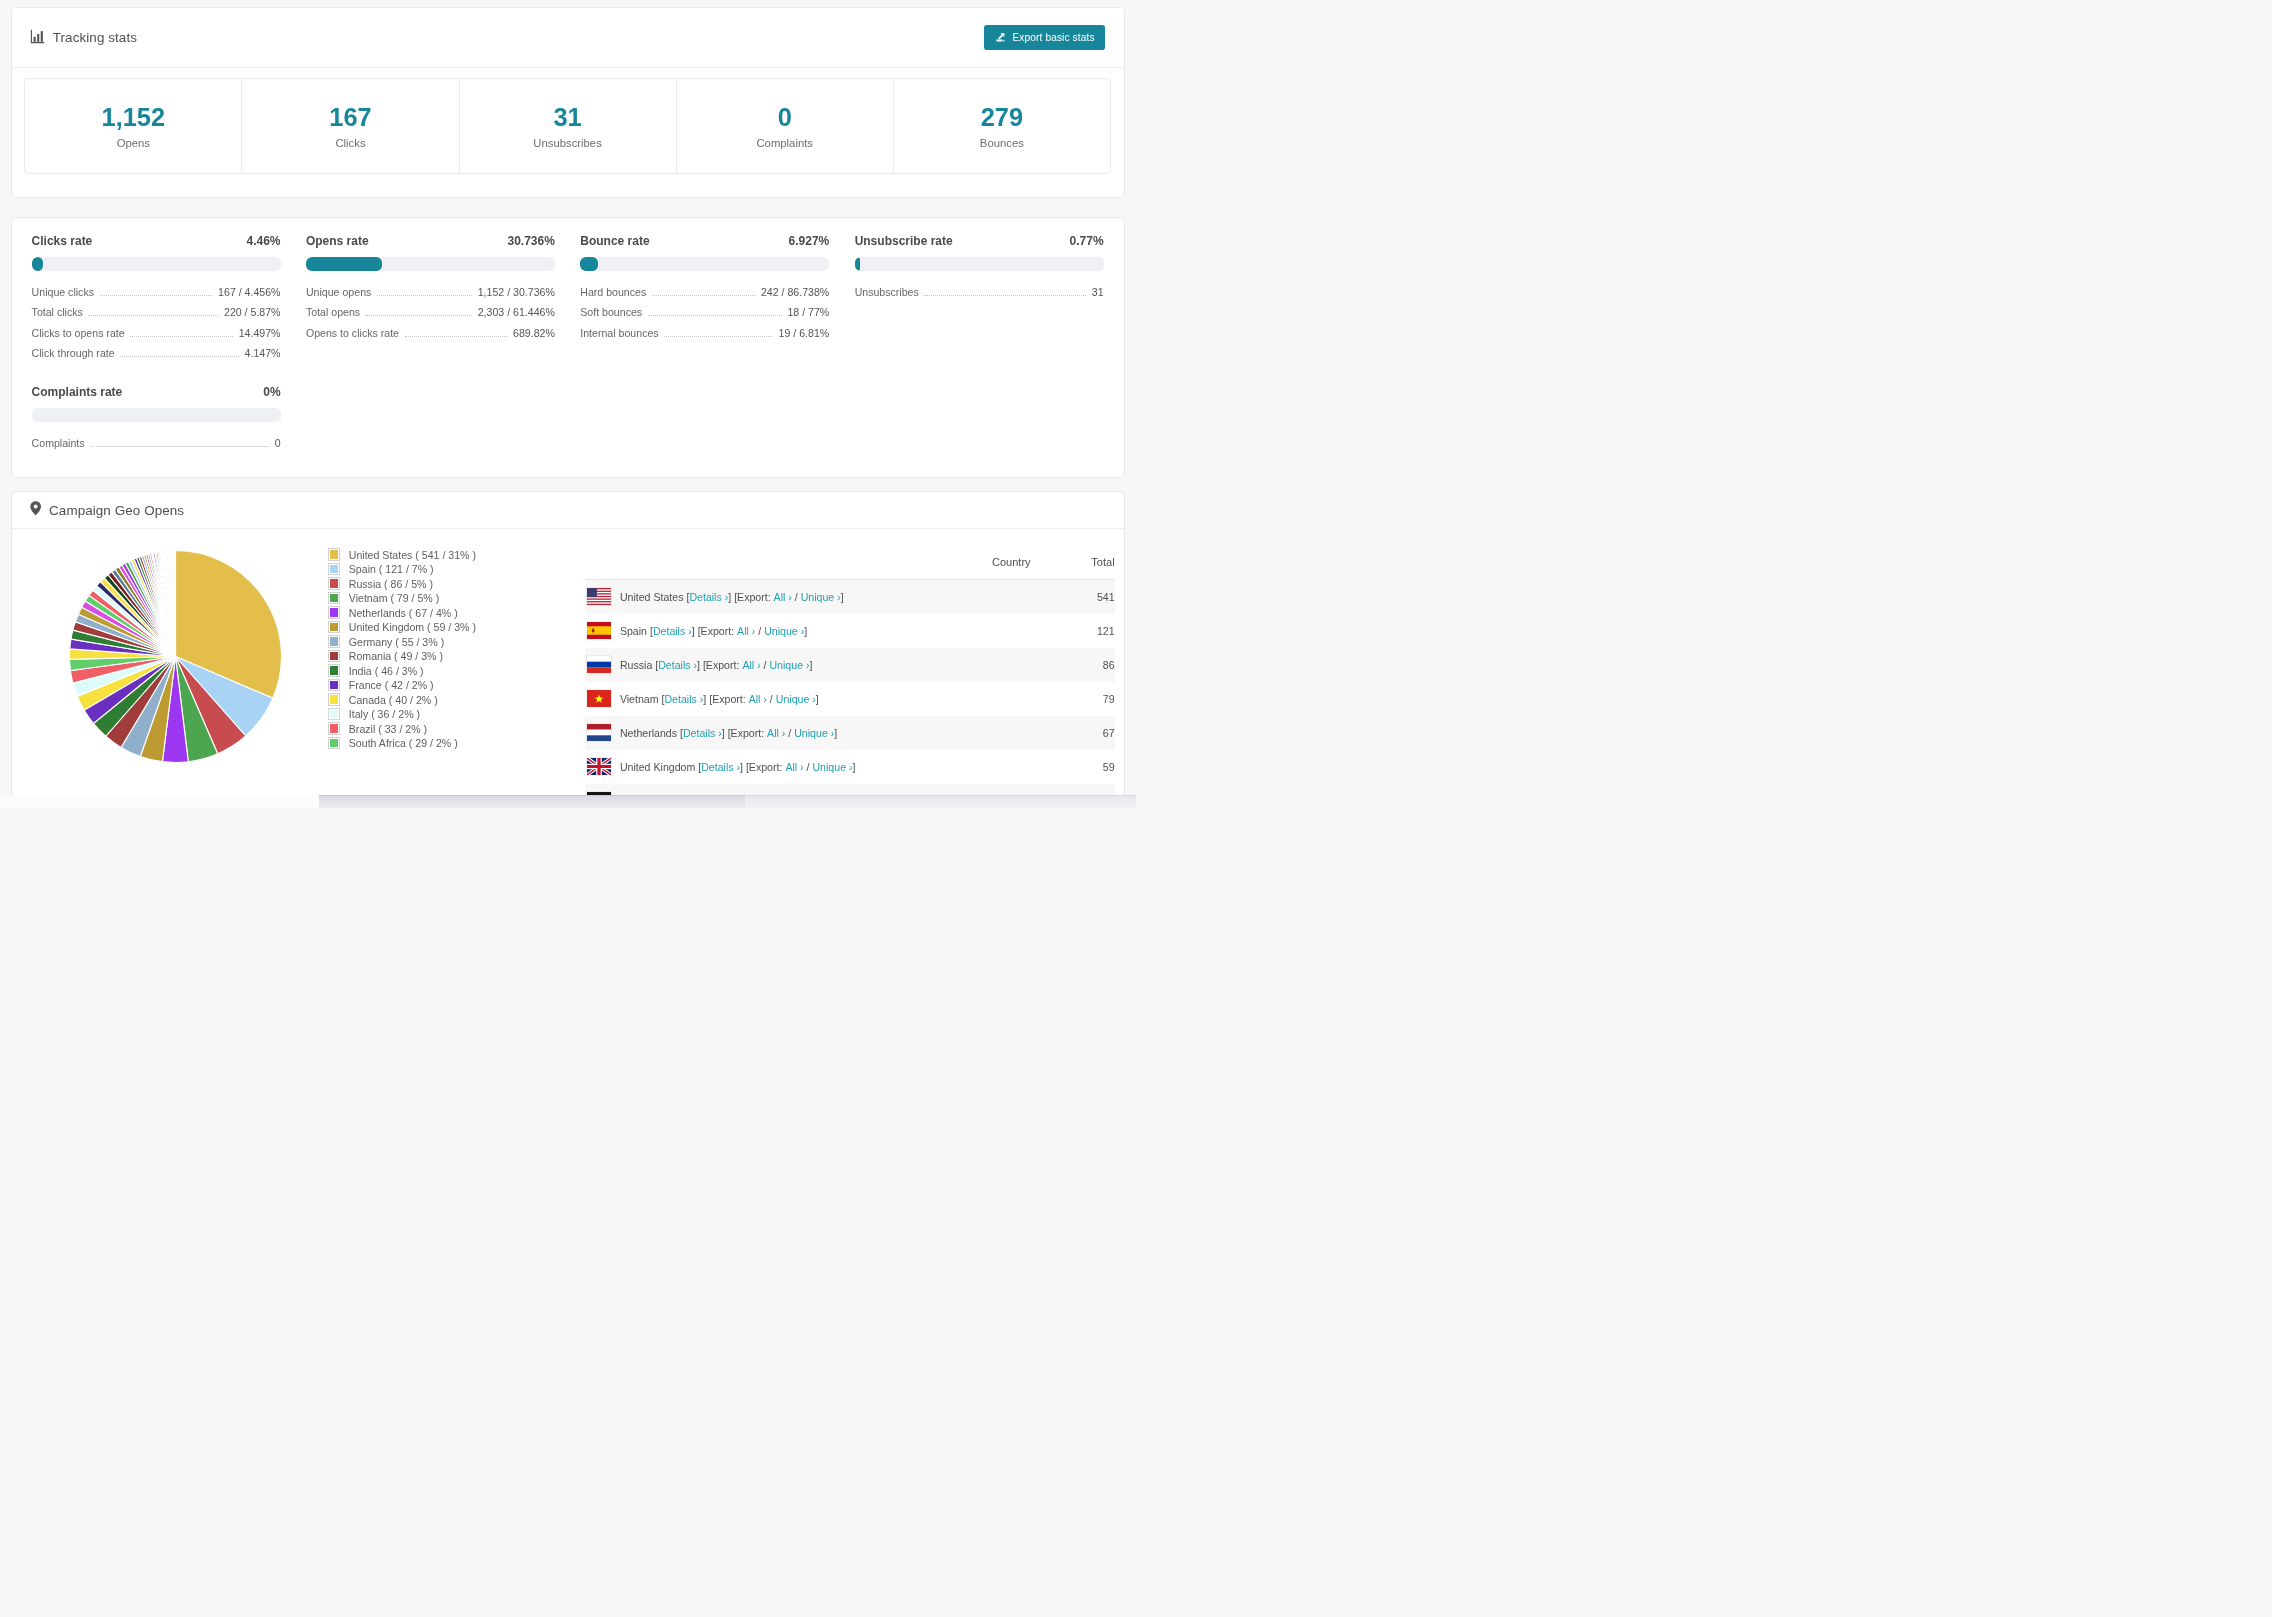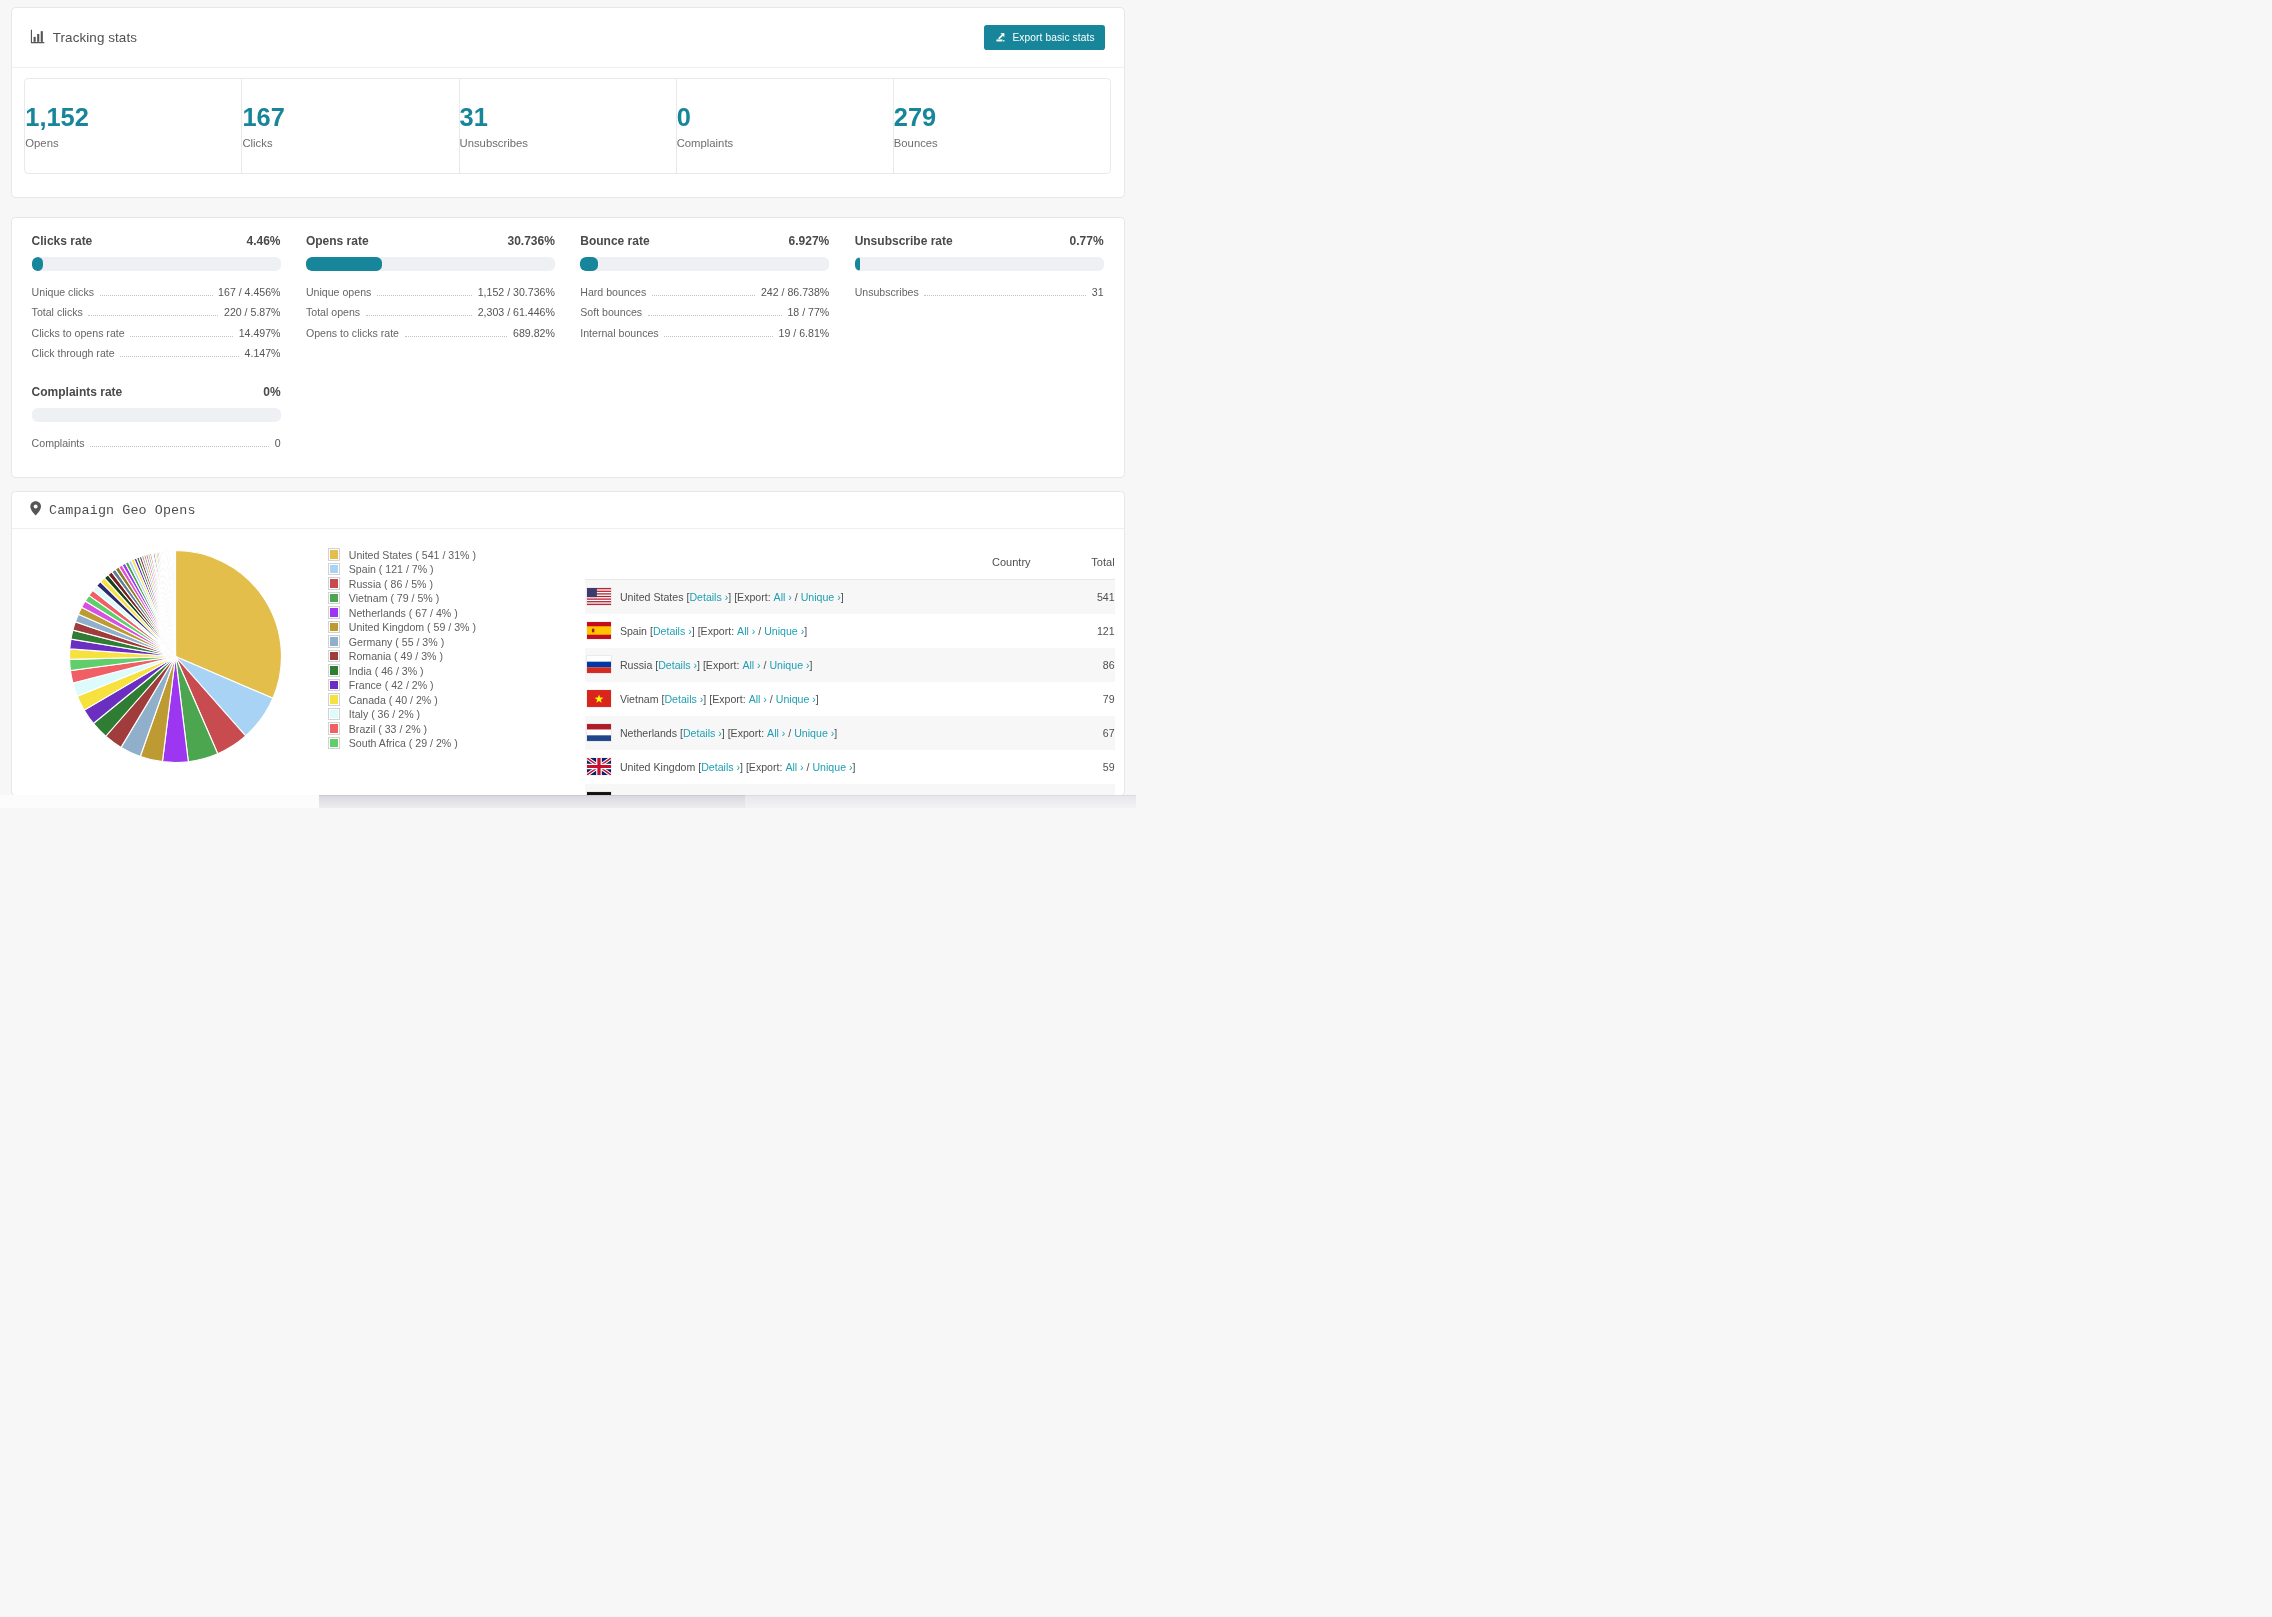--- a/index.html
+++ b/index.html
@@ -16,38 +16,38 @@
   }
   #card-tracking { top:7px;  height:191px; }
   #card-rates    { top:217px; height:261px; padding:15.5px 20px; }
   #card-geo      { top:491px; height:305px; overflow:hidden; }
 
   
   .card-header {
     display:flex; align-items:center; justify-content:space-between;
     padding:0 18.4px; height:60px; border-bottom:0.7px solid #EFEFF1;
   }
-  #card-geo .card-header { height:37px;font-family:Liberation Mono, monospace; }
+  #card-geo .card-header { height:37px; }
   .card-title { display:flex; align-items:center; gap:7.8px; font-size:13.4px; color:#4F4F4F; letter-spacing:0.1px; }
   .card-title svg { flex:0 0 auto; }
 
   .export-btn {
     display:flex; align-items:center; gap:6.4px;
     background:var(--accent,#17869B); color:#fff;
     border:none; border-radius:2.8px; padding:5.6px 10.6px;
     font-size:10.2px; font-family:inherit; cursor:pointer; letter-spacing:0.1px;
   }
 
   
   .stats-row {
     margin:10px 12.7px 0; display:flex;
     border:0.7px solid #E9E9EC; border-radius:4.2px; height:96px; background:#fff;
   }
   .stat-box {
-    flex:1; display:flex; flex-direction:column; justify-content:center;
+    flex:1; display:flex; flex-direction:column; align-items:center; justify-content:center;
     border-right:0.7px solid #E9E9EC;
   }
   .stat-box:last-child { border-right:none; }
   .stat-value { font-size:25.4px; font-weight:bold; color:var(--accent,#17869B); }
   .stat-label { font-size:11.3px; color:#6E6E6E; margin-top:5px; }
 
   
   .rates-grid { display:grid; grid-template-columns:repeat(4,1fr); column-gap:25.4px; row-gap:25.4px; }
   .rate-head { display:flex; justify-content:space-between; align-items:baseline; }
   .rate-title { font-size:12px; font-weight:bold; color:#4A4A4A; }

